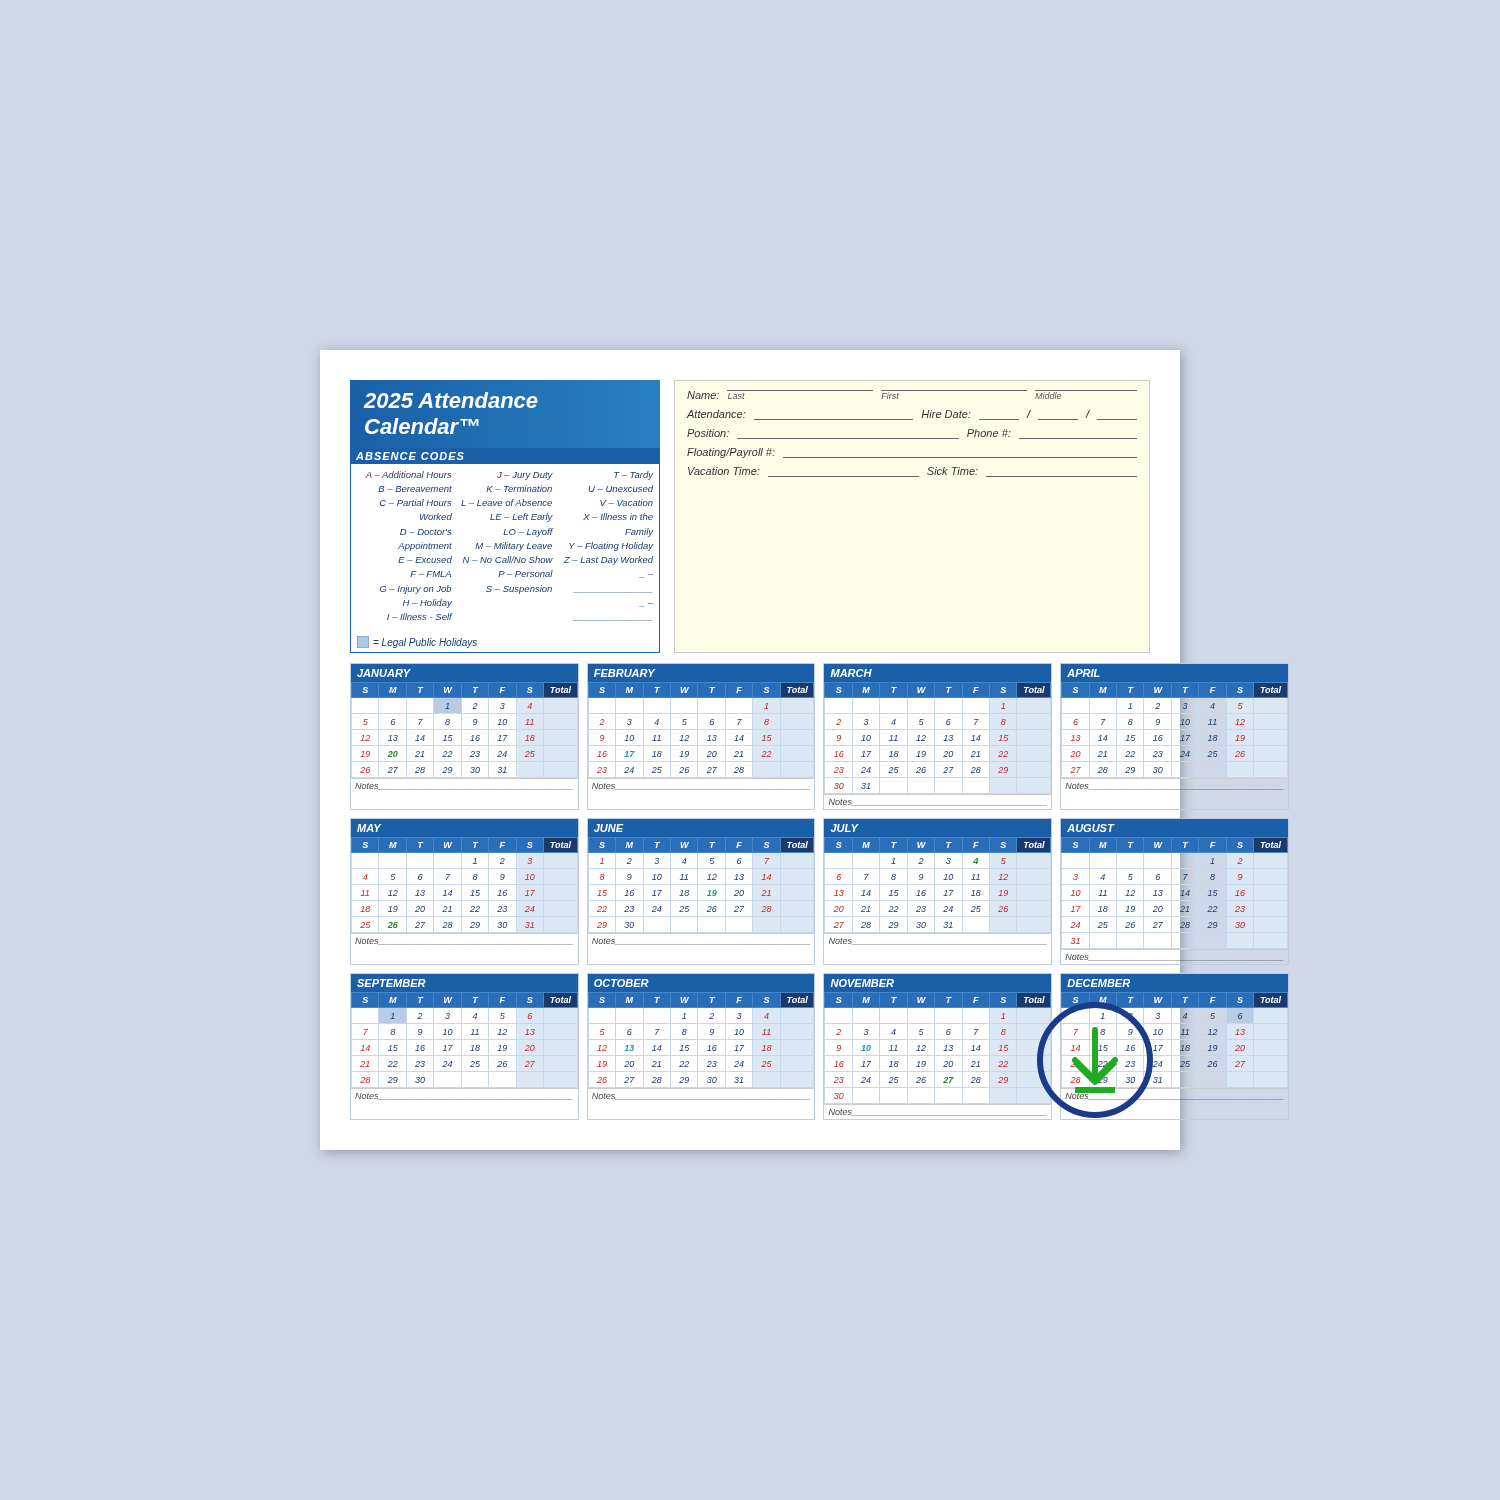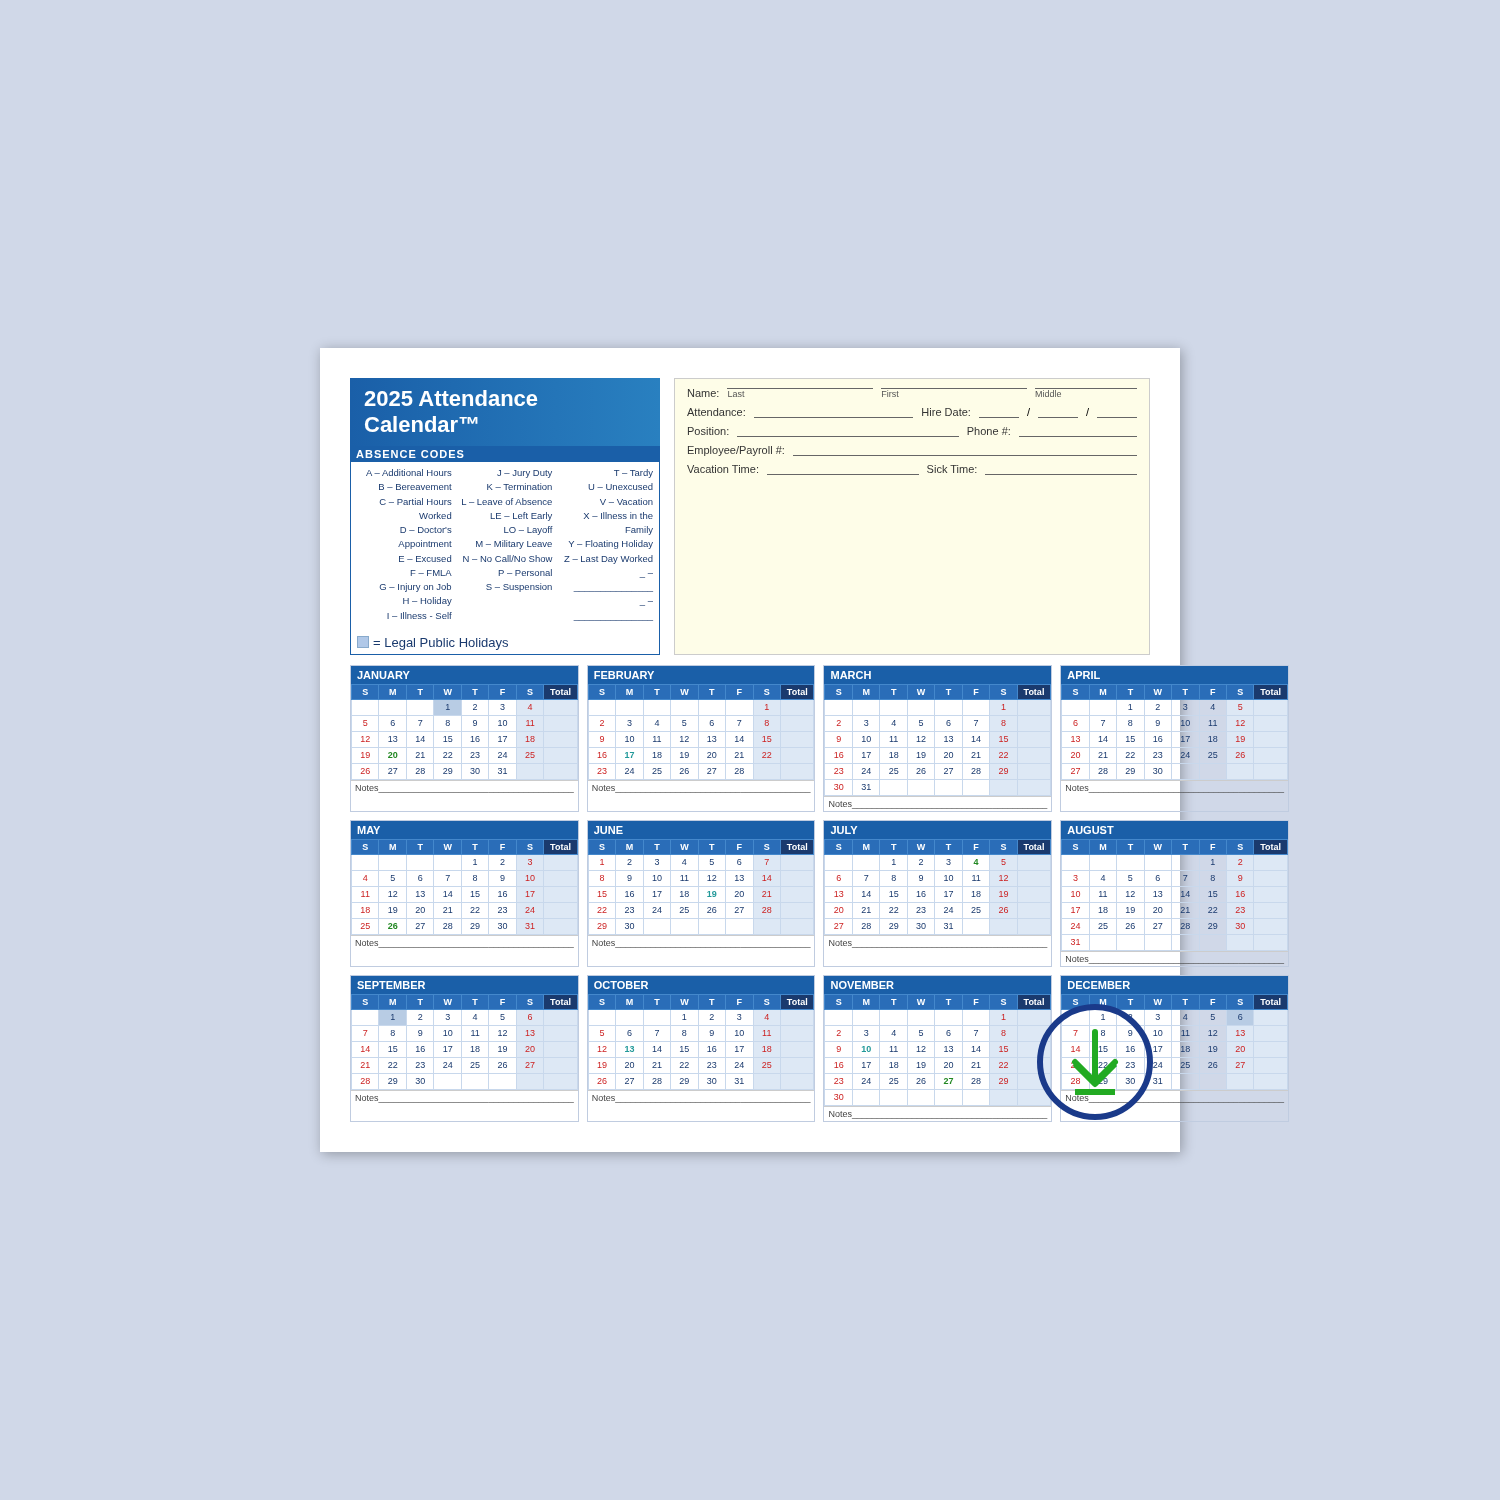--- a/index.html
+++ b/index.html
@@ -10,20 +10,21 @@
       align-items: center;
       min-height: 1500px;
       font-family: Arial, sans-serif;
     }
     .page {
       background: white;
       width: 860px;
       padding: 30px;
       box-shadow: 2px 2px 12px rgba(0,0,0,0.3);
       position: relative;
+      font-style: italic;
     }
     
     .title-bar {
       background: linear-gradient(90deg, #1a5fa8, #2980c0);
       color: white;
       font-size: 22px;
       font-weight: bold;
       padding: 8px 14px;
       margin-bottom: 0;
     }
@@ -63,21 +64,21 @@
       display: flex;
       gap: 6px;
     }
     .absence-col { flex: 1; }
     .absence-col div { line-height: 1.5; }
     .holiday-note {
       display: flex;
       align-items: center;
       gap: 4px;
       margin-top: 12px;
-      font-size: 13px;
+      font-size: 10px;
       color: #1a3a6e;
     }
     .holiday-box {
       width: 12px;
       height: 12px;
       background: #b0c8e8;
       border: 1px solid #88aacc;
       display: inline-block;
     }
     
@@ -236,21 +237,21 @@
         <span>/</span>
         <div class="form-underline-sm"></div>
       </div>
       <div class="form-line">
         <label>Position:</label>
         <div class="form-underline" style="flex:1.5;"></div>
         <label>Phone #:</label>
         <div class="form-underline" style="flex:0.8;"></div>
       </div>
       <div class="form-line">
-        <label>Employee/Payroll #:</label>
+        <label>Floating/Payroll #:</label>
         <div class="form-underline" style="flex:1;"></div>
       </div>
       <div class="form-line">
         <label>Vacation Time:</label>
         <div class="form-underline" style="flex:0.8;"></div>
         <label>Sick Time:</label>
         <div class="form-underline" style="flex:0.8;"></div>
       </div>
     </div>
   </div>

